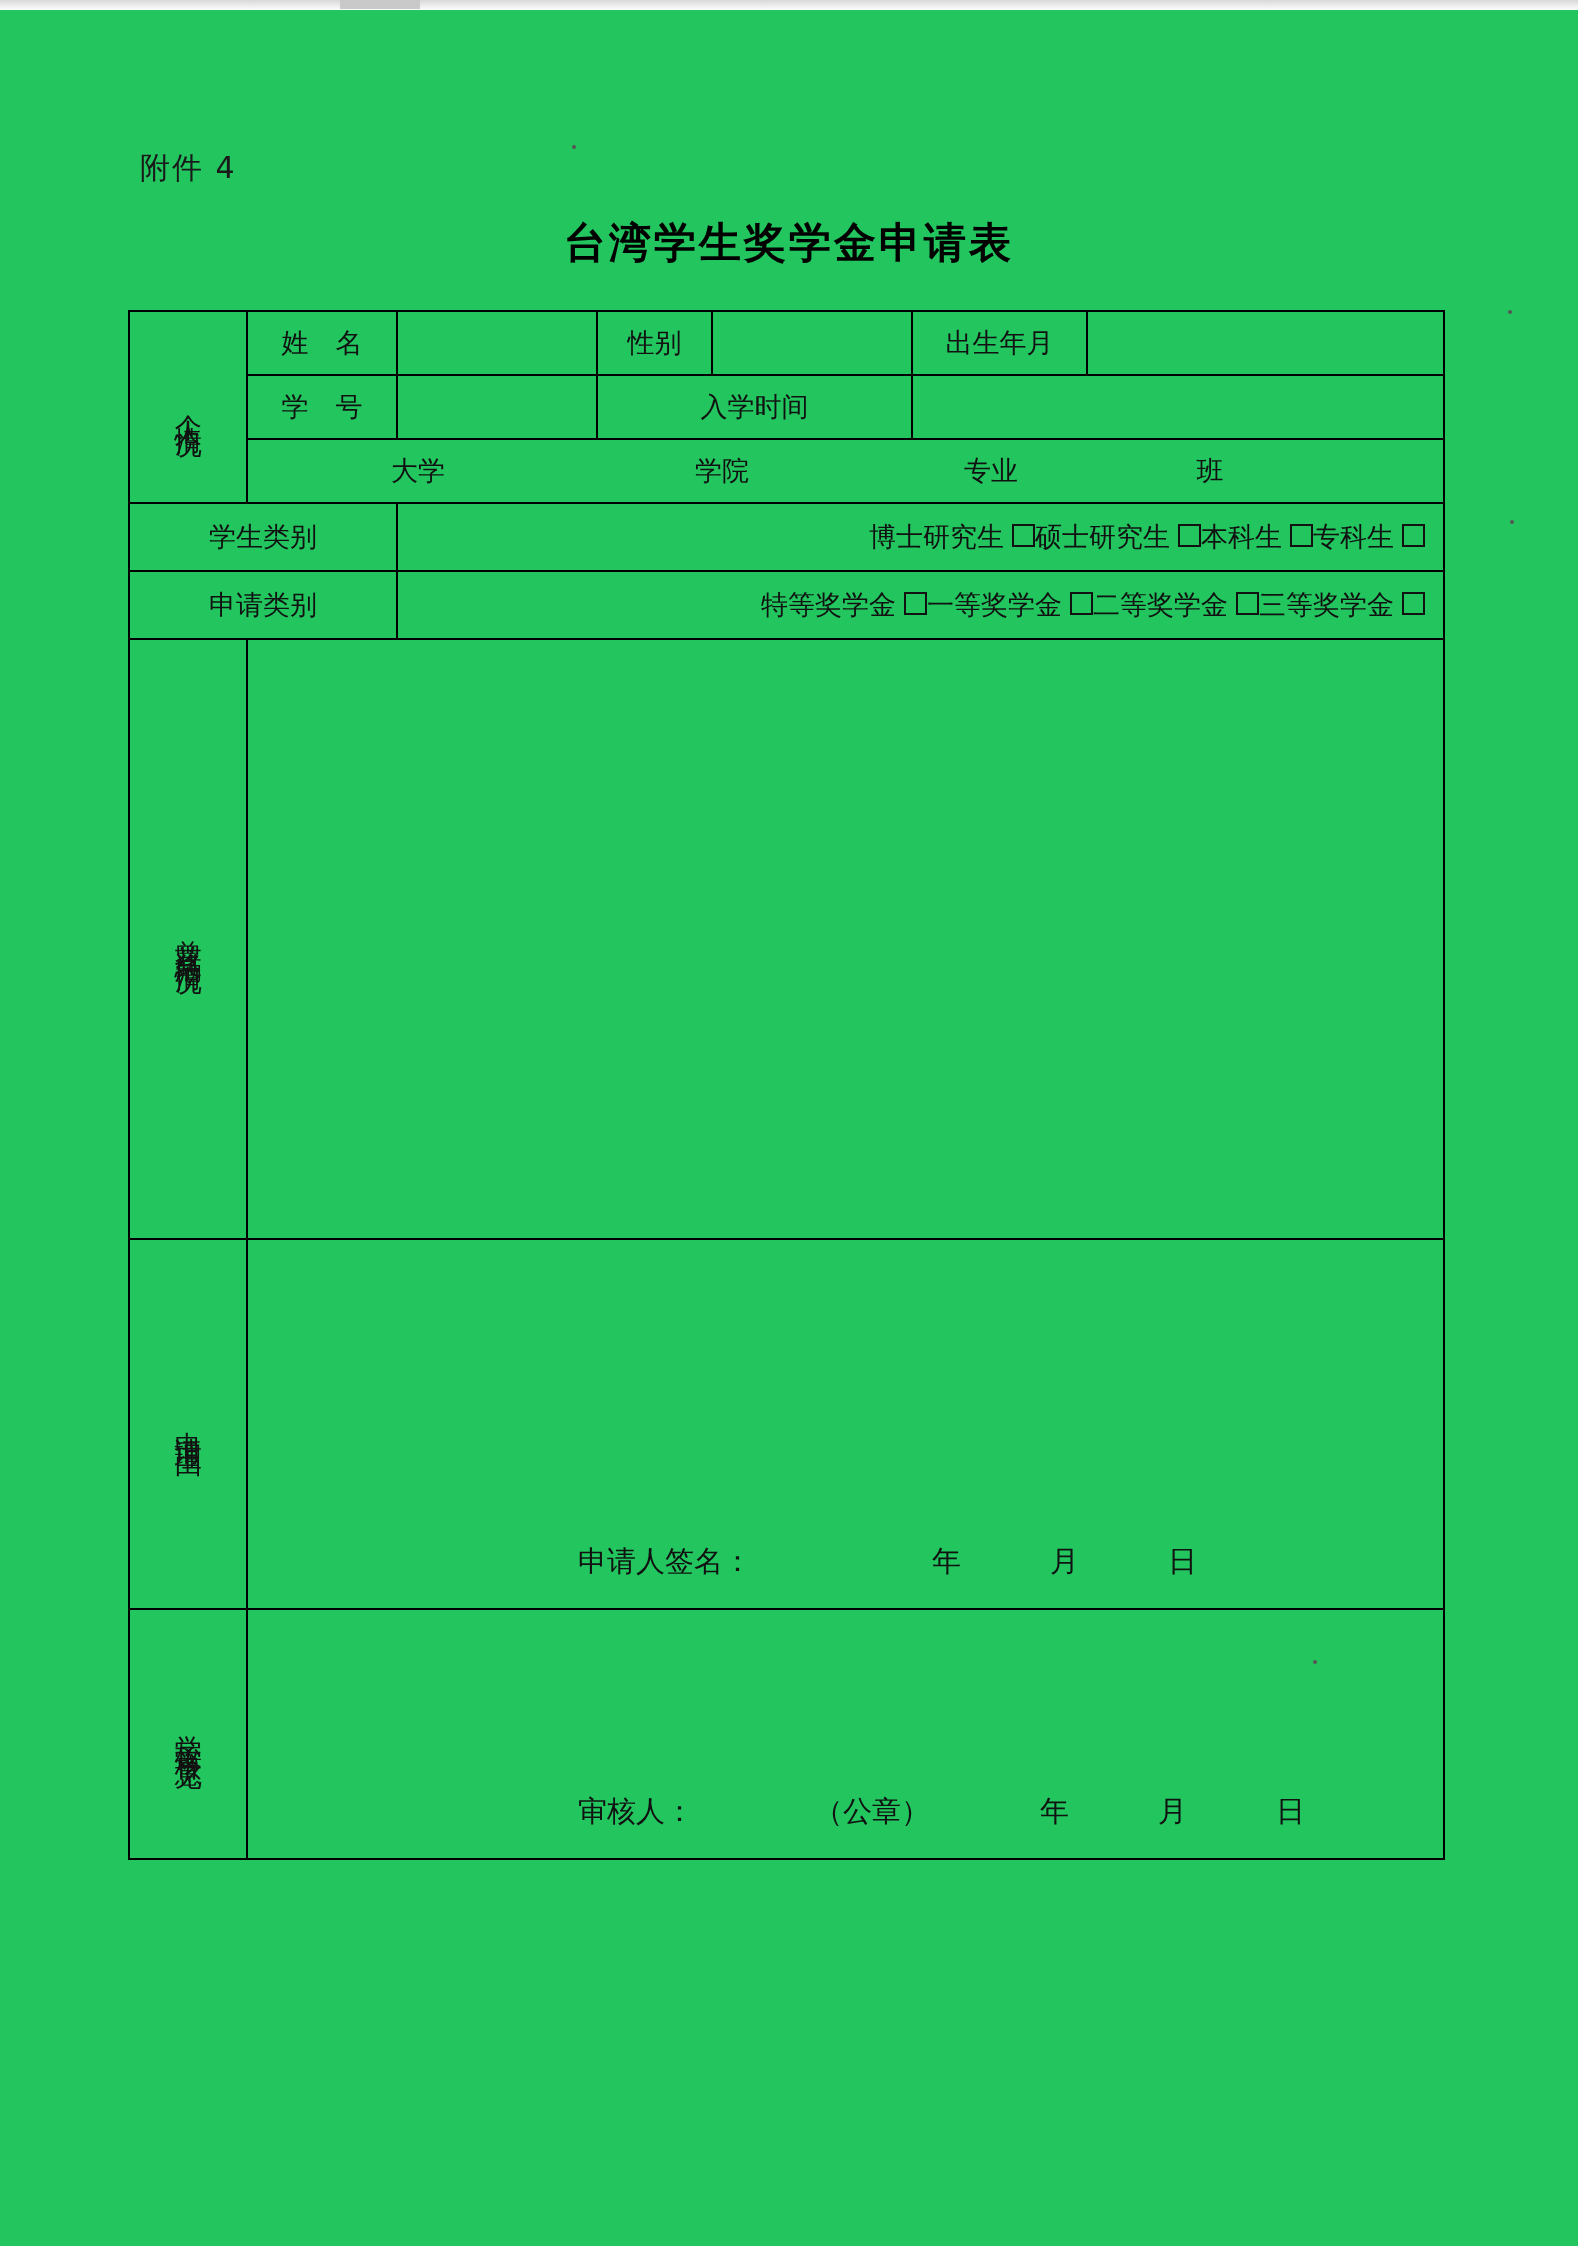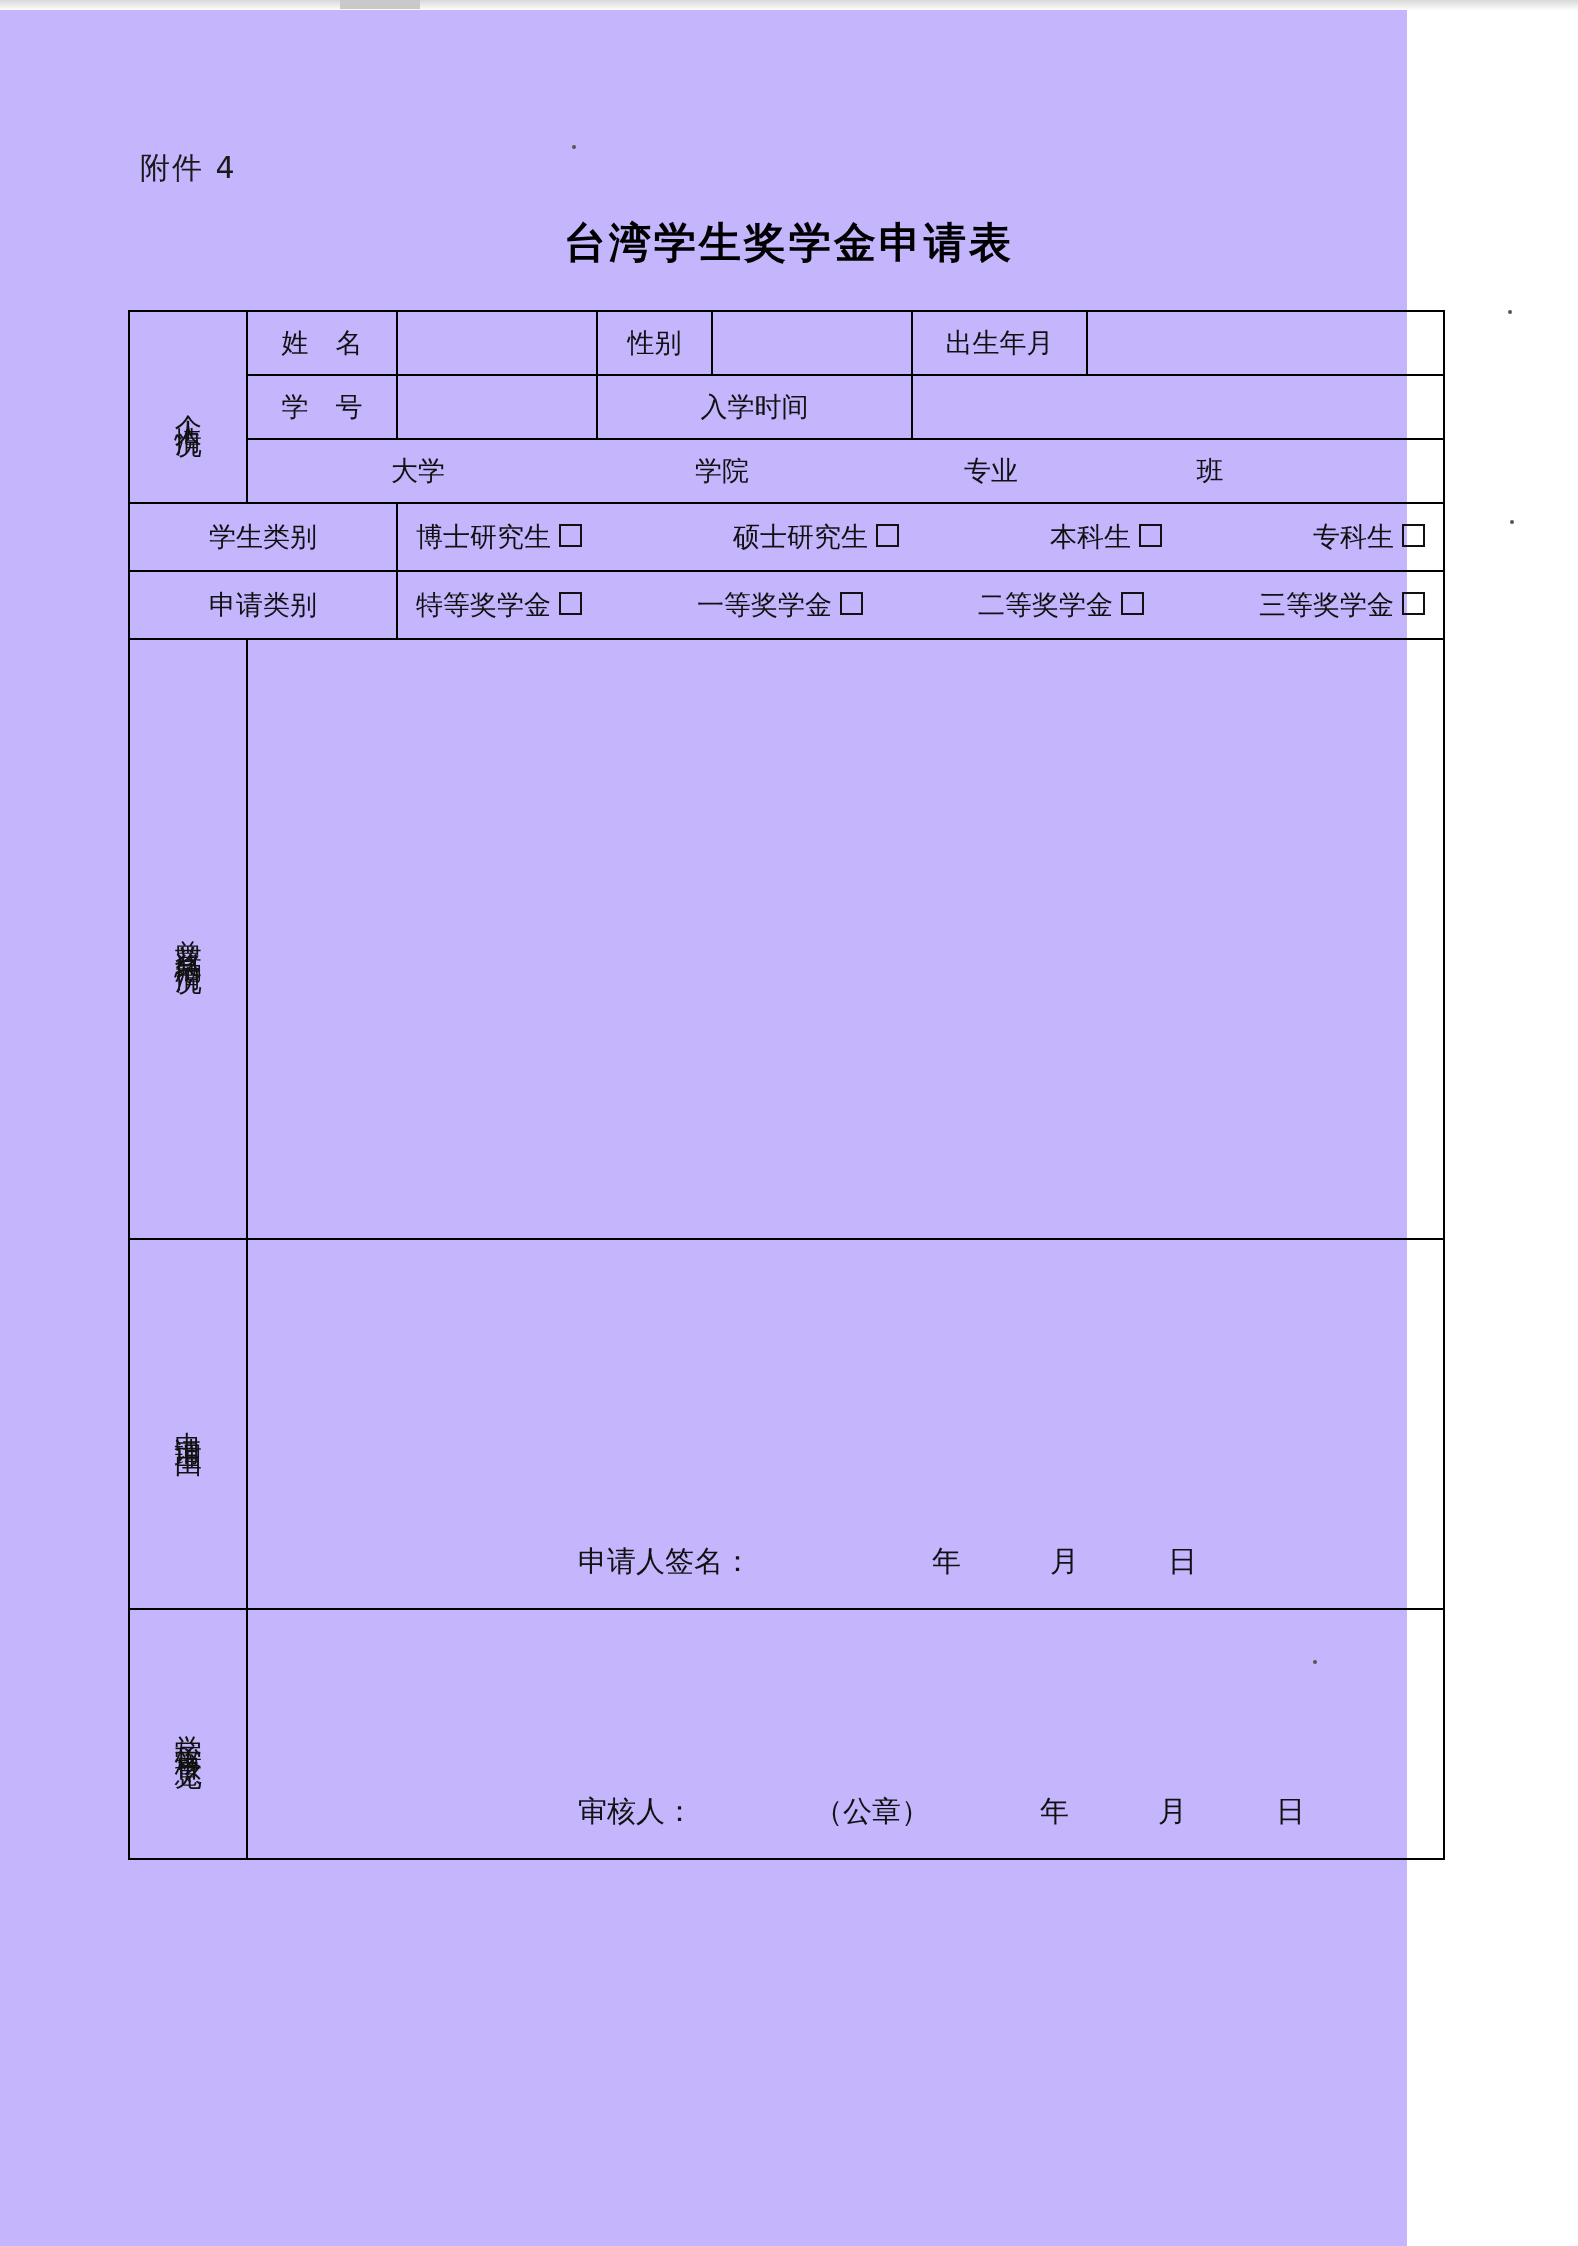--- a/index.html
+++ b/index.html
@@ -11,23 +11,23 @@
     width: 1578px;
     height: 2246px;
     font-family: "DejaVu Sans", "Liberation Sans", sans-serif;
     color: #111111;
     position: relative;
     overflow: hidden;
   }
   .page {
     position: absolute;
     left: 0; top: 0;
-    width: 1407px;
+    width: 1578px;
     height: 2246px;
-    background: #c4b5fd;
+    background: #22c55e;
   }
   
   .scan-edge-top {
     position: absolute;
     left: 0; top: 0; width: 1578px; height: 10px;
     background: linear-gradient(to bottom, #d8d8d8, #fdfdfd);
   }
   .scan-mark {
     position: absolute;
     background: #9a9a9a;
@@ -78,21 +78,21 @@
     text-orientation: upright;
     letter-spacing: 6px;
     display: inline-block;
     font-size: 27px;
     line-height: 1.2;
   }
 
   .inline-row {
     display: flex;
     align-items: center;
-    justify-content: space-between;
+    justify-content: flex-end;
     height: 100%;
     padding: 0 18px;
   }
   .inline-row.school {
     justify-content: flex-start;
     gap: 4px;
     padding: 0 20px;
   }
   .opt {
     white-space: nowrap;

